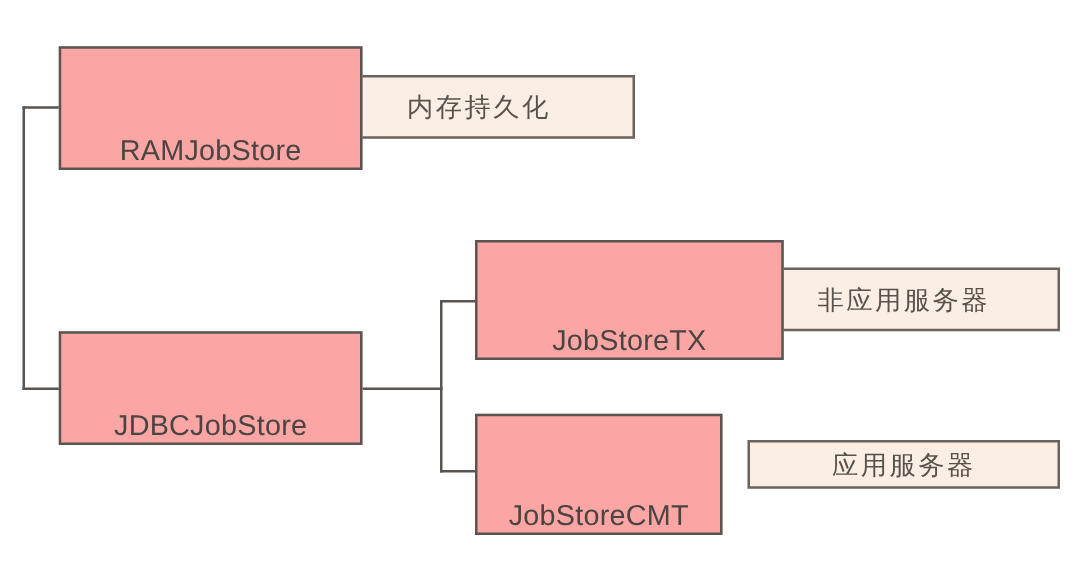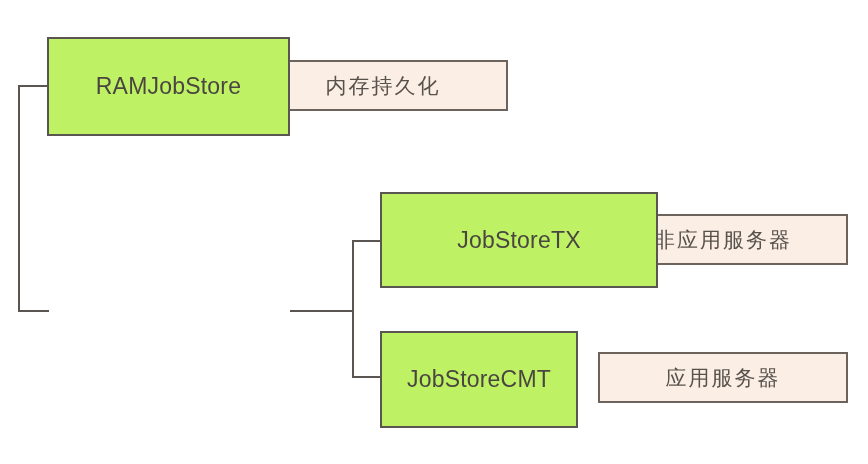--- a/index.html
+++ b/index.html
@@ -15,45 +15,45 @@
     position: relative;
     width: 868px;
     height: 464px;
     background: #ffffff;
     overflow: hidden;
   }
   
   .node {
     position: absolute;
     box-sizing: border-box;
-    background: #bef264;
+    background: #fca5a5;
     border: 2px solid #5a5550;
     display: flex;
-    align-items: center;
+    align-items: flex-end;
     justify-content: center;
     color: #4a4540;
     font-size: 23px;
     letter-spacing: 0.2px;
     white-space: nowrap;
   }
   .node-label {
     color: #4a4540;
   }
   
   #node-ramjobstore {
     left: 47px;  top: 37px;  width: 243px; height: 99px;
     z-index: 3;
   }
   #node-jdbcjobstore {
     left: 47px;  top: 265px; width: 243px; height: 91px;
     z-index: 3;
   }
   
   #node-jobstoretx {
-    left: 380px; top: 192px; width: 278px; height: 96px;
+    left: 380px; top: 192px; width: 247px; height: 96px;
     z-index: 3;
   }
   #node-jobstorecmt {
     left: 380px; top: 331px; width: 198px; height: 97px;
     z-index: 3;
   }
   
   .annotation {
     position: absolute;
     box-sizing: border-box;
@@ -68,21 +68,21 @@
     white-space: nowrap;
     z-index: 2;
   }
   #ann-ram {
     left: 258px; top: 60px;  width: 250px; height: 51px;
   }
   #ann-tx {
     left: 598px; top: 214px; width: 250px; height: 51px; text-align: right;
   }
   #ann-cmt {
-    left: 598px; top: 352px; width: 250px; height: 51px;
+    left: 598px; top: 352px; width: 250px; height: 39px;
   }
   
   .line {
     position: absolute;
     background: #5a5550;
     z-index: 1;
   }
   .line-h { height: 2px; }
   .line-v { width: 2px; }
 
@@ -123,20 +123,23 @@
   </div>
 
   <div class="annotation" id="ann-cmt">
     <span class="annotation-label">应用服务器</span>
   </div>
 
   <div class="node" id="node-ramjobstore">
     <span class="node-label">RAMJobStore</span>
   </div>
 
+  <div class="node" id="node-jdbcjobstore">
+    <span class="node-label">JDBCJobStore</span>
+  </div>
 
   <div class="node" id="node-jobstoretx">
     <span class="node-label">JobStoreTX</span>
   </div>
 
   <div class="node" id="node-jobstorecmt">
     <span class="node-label">JobStoreCMT</span>
   </div>
 
 </div>

